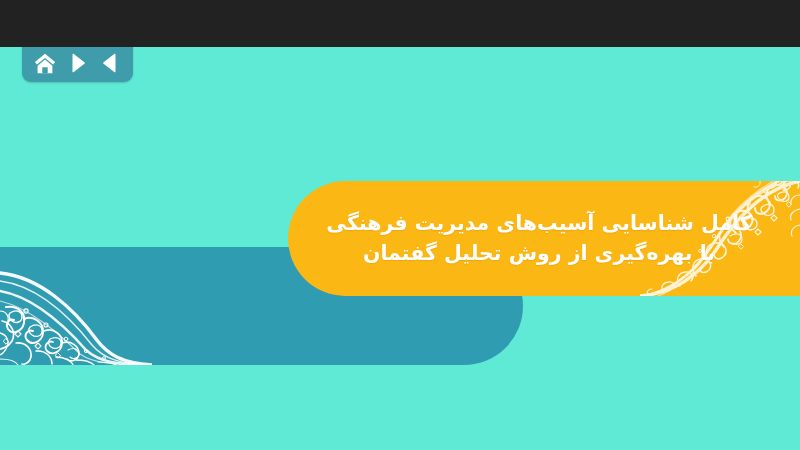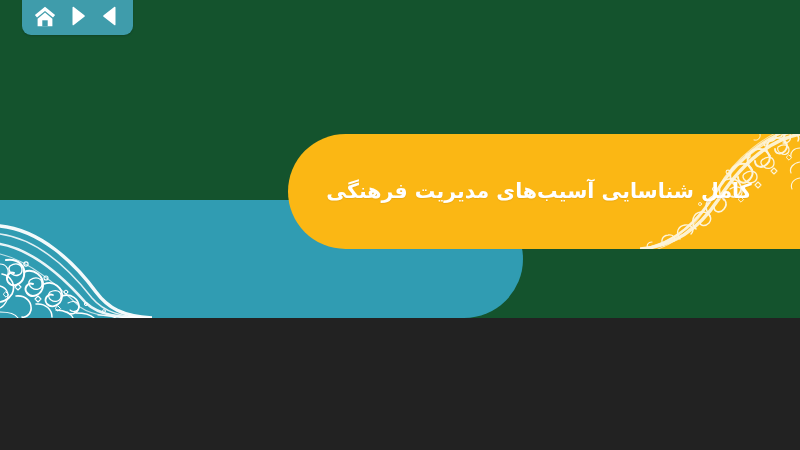--- a/index.html
+++ b/index.html
@@ -4,24 +4,25 @@
 <title>Presentation Slide</title>
 <style>
   html, body {
     margin: 0;
     padding: 0;
     background: #222;
   }
   #slide {
     position: relative;
     width: 800px;
-    height: 318px;
+    height: 404px;
     overflow: hidden;
     font-family: "DejaVu Sans", "Liberation Sans", sans-serif;
-    background: #14532d;
+    background: #5eead4;
+    margin-top: 47px;
   }
 
   
   .navbar {
     position: absolute;
     left: 22px;
     top: -10px;
     width: 111px;
     height: 45px;
     background: #3f9cab;
@@ -238,17 +239,18 @@
         <path d="M160 14 C 154 14 150 18 151 23" stroke-width="1.2"></path>
         <path d="M160 28 C 153 29 149 34 151 39" stroke-width="1.2"></path>
         <path d="M160 44 C 153 45 150 50 152 55" stroke-width="1.1"></path>
         <path d="M136 0 C 137 5 133 8 129 7" stroke-width="1.1"></path>
         <path d="M120 0 C 121 4 118 7 114 6" stroke-width="1"></path>
       </g>
     </svg>
 
     <div class="title-block">
       <div class="title-line">کامل شناسایی آسیب‌های مدیریت فرهنگی</div>
+      <div class="title-line">با بهره‌گیری از روش تحلیل گفتمان</div>
     </div>
 
   </div>
 
 </div>
 
 </body></html>

